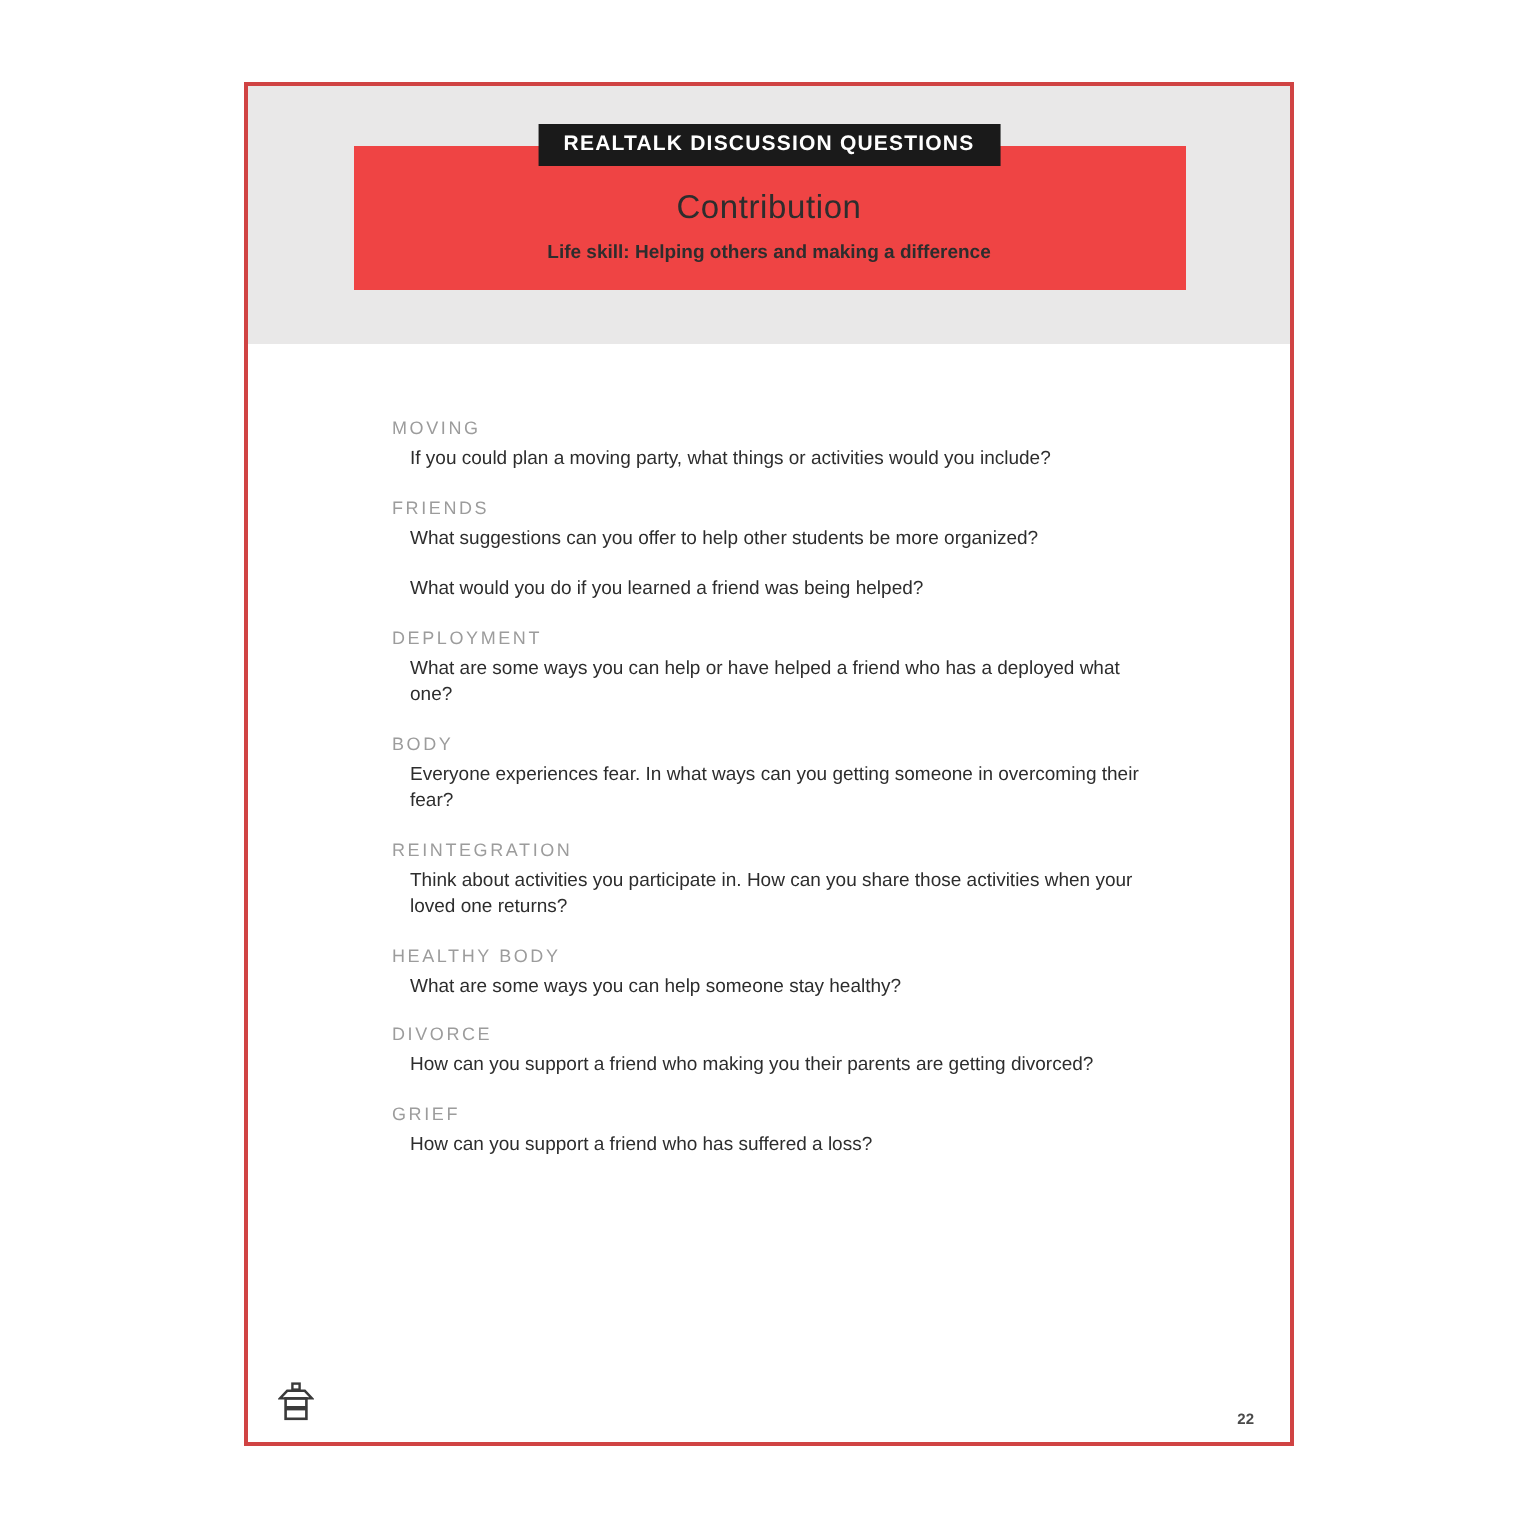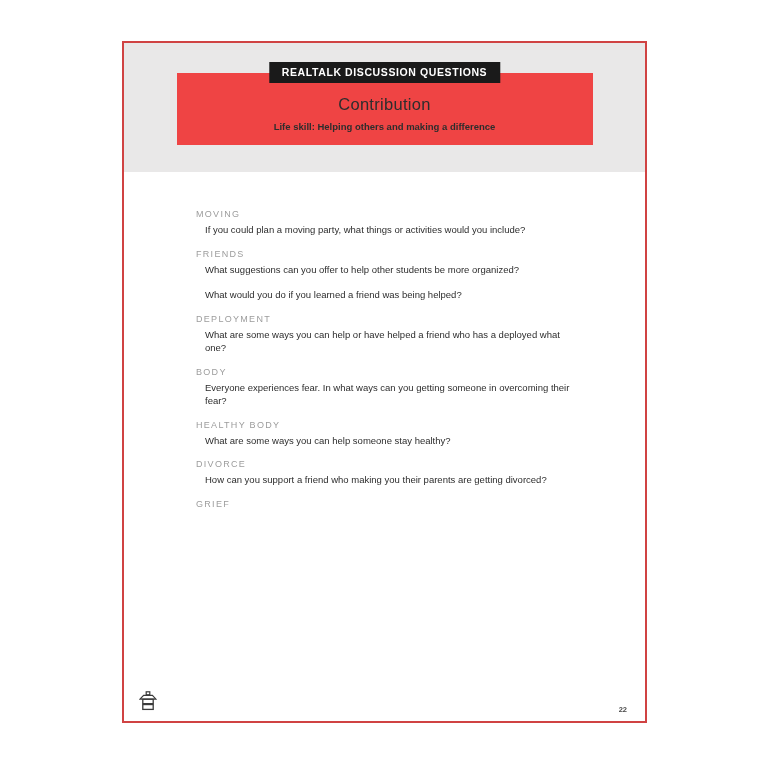--- a/index.html
+++ b/index.html
@@ -138,33 +138,38 @@
     <div class="section">
       <div class="section-label">DEPLOYMENT</div>
       <div class="section-question">What are some ways you can help or have helped a friend who has a deployed what one?</div>
     </div>
 
     <div class="section">
       <div class="section-label">BODY</div>
       <div class="section-question">Everyone experiences fear. In what ways can you getting someone in overcoming their fear?</div>
     </div>
 
+    <div class="section">
+      <div class="section-label">REINTEGRATION</div>
+      <div class="section-question">Think about activities you participate in. How can you share those activities when your loved one returns?</div>
+    </div>
 
     <div class="section">
       <div class="section-label">HEALTHY BODY</div>
       <div class="section-question">What are some ways you can help someone stay healthy?</div>
     </div>
 
     <div class="section">
       <div class="section-label">DIVORCE</div>
       <div class="section-question">How can you support a friend who making you their parents are getting divorced?</div>
     </div>
 
     <div class="section">
       <div class="section-label">GRIEF</div>
+      <div class="section-question">How can you support a friend who has suffered a loss?</div>
     </div>
 
   </div>
 
   <span class="logo">
     <svg width="18" height="20" viewBox="0 0 18 20" xmlns="http://www.w3.org/2000/svg">
       <rect x="7.2" y="0.8" width="3.6" height="3" fill="none" stroke="#3a3a3a" stroke-width="1.2"></rect>
       <path d="M1 8.2 L4.6 4.4 L13.4 4.4 L17 8.2 Z" fill="none" stroke="#3a3a3a" stroke-width="1.2" stroke-linejoin="miter"></path>
       <rect x="3.8" y="8.2" width="10.4" height="10.2" fill="none" stroke="#3a3a3a" stroke-width="1.3"></rect>
       <line x1="3.8" y1="13.1" x2="14.2" y2="13.1" stroke="#3a3a3a" stroke-width="2.2"></line>

